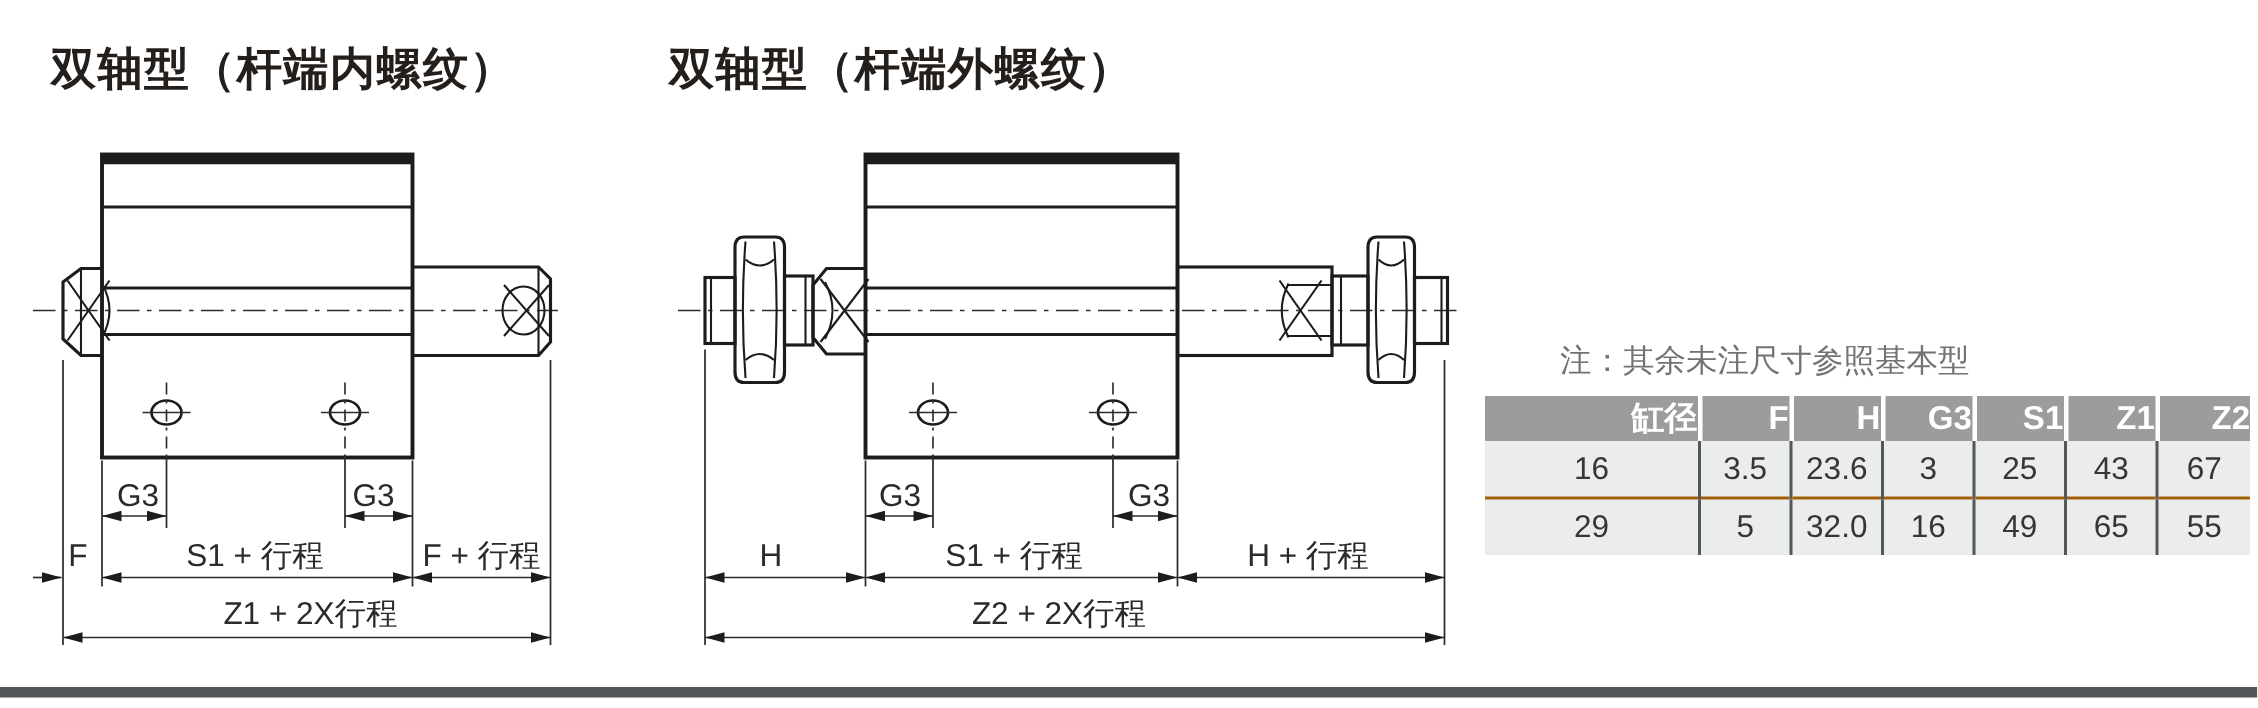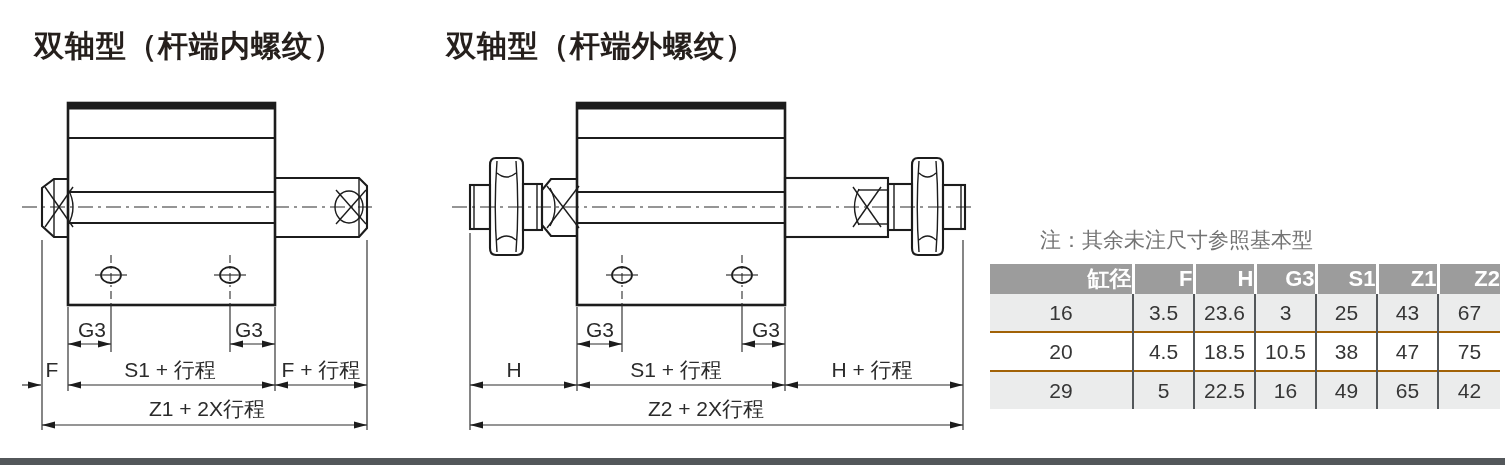--- a/index.html
+++ b/index.html
@@ -224,36 +224,27 @@
     <tbody>
       <tr class="alt">
         <td>16</td>
         <td>3.5</td>
         <td>23.6</td>
         <td>3</td>
         <td>25</td>
         <td>43</td>
         <td>67</td>
       </tr>
-      <tr>
-        <td>20</td>
-        <td>4.5</td>
-        <td>18.5</td>
-        <td>10.5</td>
-        <td>38</td>
-        <td>47</td>
-        <td>75</td>
-      </tr>
       <tr class="alt">
         <td>29</td>
         <td>5</td>
-        <td>22.5</td>
+        <td>32.0</td>
         <td>16</td>
         <td>49</td>
         <td>65</td>
-        <td>42</td>
+        <td>55</td>
       </tr>
     </tbody>
   </table>
 
   <div id="bottom-bar"></div>
 
 </div>
 
 </body></html>

